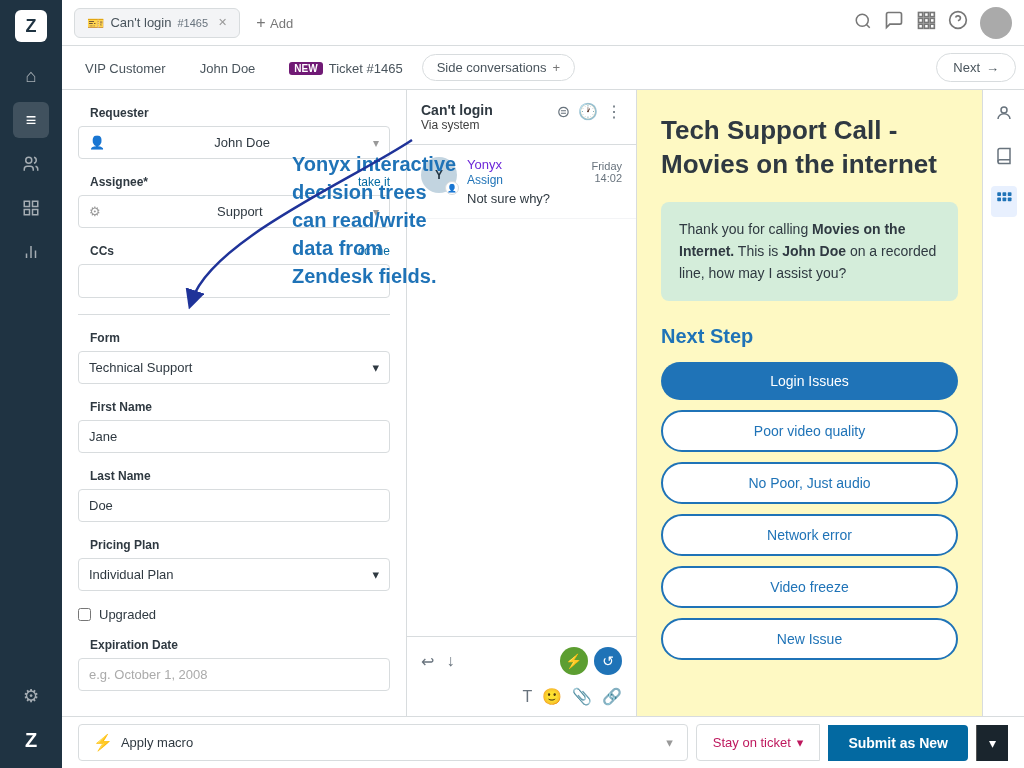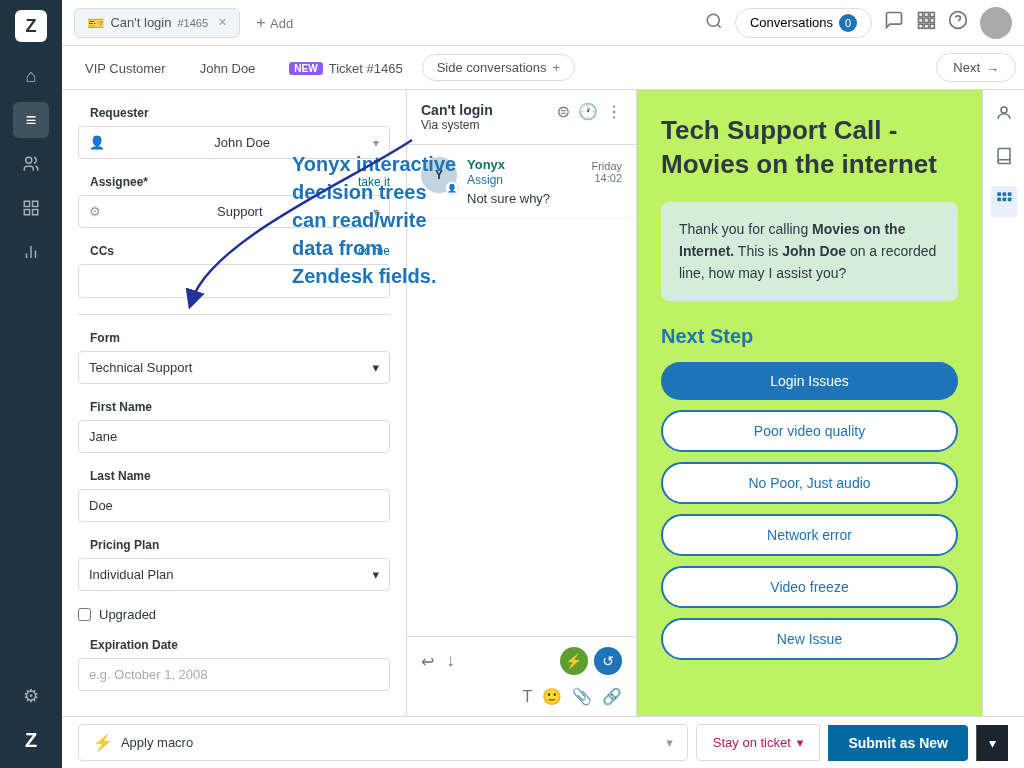--- a/index.html
+++ b/index.html
@@ -13,21 +13,21 @@
     .sidebar-icon.active { background: rgba(255,255,255,0.15); color: #fff; }
     .sidebar-bottom { margin-top: auto; display: flex; flex-direction: column; align-items: center; gap: 8px; }
 
     
     .main { flex: 1; display: flex; flex-direction: column; overflow: hidden; }
 
     
     .topbar { background: #fff; border-bottom: 1px solid #d8dcde; display: flex; align-items: center; padding: 0 12px; height: 46px; gap: 8px; flex-shrink: 0; }
     .tab { display: flex; align-items: center; gap: 6px; padding: 6px 12px; border-radius: 6px; cursor: pointer; white-space: nowrap; font-size: 13px; color: #49545c; border: 1px solid transparent; }
     .tab.active { background: #f3f4f6; border-color: #d8dcde; }
-    .badge-new { background: #8b5cf6; color: #fff; font-size: 10px; font-weight: 700; padding: 1px 5px; border-radius: 3px; }
+    .badge-new { background: #701a75; color: #fff; font-size: 10px; font-weight: 700; padding: 1px 5px; border-radius: 3px; }
     .tab-close { font-size: 11px; color: #999; cursor: pointer; margin-left: 4px; }
     .side-conv-btn { border: 1px solid #d8dcde; border-radius: 20px; padding: 5px 14px; font-size: 13px; cursor: pointer; color: #49545c; background: #fff; }
     .add-tab { color: #777; font-size: 16px; cursor: pointer; padding: 4px 8px; }
     .topbar-right { margin-left: auto; display: flex; align-items: center; gap: 12px; }
     .search-icon-btn { color: #777; font-size: 16px; cursor: pointer; }
     .conversations-btn { background: #fff; border: 1px solid #d8dcde; border-radius: 20px; padding: 5px 14px; font-size: 13px; cursor: pointer; display: flex; align-items: center; gap: 6px; }
     .conv-badge { background: #1f73b7; color: #fff; border-radius: 50%; width: 18px; height: 18px; font-size: 11px; display: flex; align-items: center; justify-content: center; }
     .topbar-icon { color: #777; font-size: 18px; cursor: pointer; }
     .avatar-btn { width: 32px; height: 32px; background: #aaa; border-radius: 50%; cursor: pointer; }
 
@@ -56,34 +56,34 @@
     .middle-header { padding: 12px 14px; border-bottom: 1px solid #d8dcde; display: flex; align-items: flex-start; justify-content: space-between; }
     .ticket-subject { font-size: 14px; font-weight: 600; color: #2f3941; }
     .ticket-via { font-size: 12px; color: #404040; }
     .middle-icons { display: flex; gap: 8px; color: #68737d; font-size: 16px; cursor: pointer; }
     .conversation-list { flex: 1; overflow-y: auto; padding: 0; }
     .conv-item { padding: 12px 14px; border-bottom: 1px solid #f3f4f6; display: flex; gap: 10px; }
     .conv-avatar { width: 36px; height: 36px; background: #c2d4e0; border-radius: 50%; flex-shrink: 0; display: flex; align-items: center; justify-content: center; font-size: 12px; font-weight: 600; color: #1f3342; position: relative; }
     .conv-avatar-badge { position: absolute; bottom: -2px; right: -2px; width: 14px; height: 14px; background: #fff; border-radius: 50%; border: 1px solid #d8dcde; display: flex; align-items: center; justify-content: center; font-size: 8px; color: #1f73b7; }
     .conv-body { flex: 1; }
     .conv-header { display: flex; justify-content: space-between; align-items: center; }
-    .conv-name { font-size: 13px; font-weight: 700; color: #0f766e; }
+    .conv-name { font-size: 13px; font-weight: 400; color: #6d28d9; }
     .conv-action { font-size: 12px; color: #1f73b7; cursor: pointer; }
     .conv-time { font-size: 11px; color: #68737d; }
     .conv-text { font-size: 13px; color: #2f3941; margin-top: 4px; }
     .middle-footer { border-top: 1px solid #d8dcde; padding: 10px 14px; display: flex; flex-direction: column; gap: 8px; }
     .reply-toolbar { display: flex; align-items: center; gap: 12px; }
     .reply-icon { color: #68737d; font-size: 16px; cursor: pointer; }
     .compose-tools { display: flex; align-items: center; gap: 10px; justify-content: flex-end; padding-top: 4px; }
     .compose-icon { color: #68737d; font-size: 16px; cursor: pointer; }
     .green-icon { width: 28px; height: 28px; background: #5c9e31; border-radius: 50%; display: flex; align-items: center; justify-content: center; color: #fff; font-size: 14px; cursor: pointer; }
     .blue-icon { width: 28px; height: 28px; background: #1f73b7; border-radius: 50%; display: flex; align-items: center; justify-content: center; color: #fff; font-size: 14px; cursor: pointer; }
 
     
-    .right-panel { flex: 1; background: #bef264; display: flex; flex-direction: column; overflow: hidden; }
+    .right-panel { flex: 1; background: #fef9c3; display: flex; flex-direction: column; overflow: hidden; }
     .right-content { flex: 1; overflow-y: auto; padding: 24px 24px 16px; }
     .decision-title { font-size: 26px; font-weight: 700; color: #2f3941; margin-bottom: 20px; line-height: 1.3; }
     .green-box { background: #d4edda; border-radius: 8px; padding: 16px 18px; margin-bottom: 24px; font-size: 14px; color: #2f3941; line-height: 1.6; }
     .green-box strong { font-weight: 700; }
     .next-step-label { font-size: 20px; font-weight: 600; color: #1f73b7; margin-bottom: 14px; }
     .decision-btn { display: block; width: 100%; border-radius: 30px; padding: 11px 20px; font-size: 14px; cursor: pointer; margin-bottom: 10px; text-align: center; }
     .decision-btn.primary { background: #1f73b7; color: #fff; border: none; }
     .decision-btn.outline { background: #fff; color: #1f73b7; border: 2px solid #1f73b7; }
 
     
@@ -155,24 +155,20 @@
       <span>+</span>
       <span style="font-size:13px;">Add</span>
     </div>
     <div class="topbar-right">
       <div class="search-icon-btn">
         <svg width="18" height="18" viewBox="0 0 24 24" fill="none" stroke="currentColor" stroke-width="2">
             <circle cx="11" cy="11" r="8"></circle>
             <line x1="21" y1="21" x2="16.65" y2="16.65"></line>
           </svg>
       </div>
-      <button class="conversations-btn">
-        <span>Conversations</span>
-        <span class="conv-badge">0</span>
-      </button>
       <div class="topbar-icon">
         <svg width="20" height="20" viewBox="0 0 24 24" fill="none" stroke="currentColor" stroke-width="2">
             <path d="M21 15a2 2 0 0 1-2 2H7l-4 4V5a2 2 0 0 1 2-2h14a2 2 0 0 1 2 2z"></path>
           </svg>
       </div>
       <div class="topbar-icon">
         <svg width="20" height="20" viewBox="0 0 24 24" fill="none" stroke="currentColor" stroke-width="2">
             <rect x="3" y="3" width="5" height="5"></rect>
             <rect x="10" y="3" width="5" height="5"></rect>
             <rect x="17" y="3" width="5" height="5"></rect>

